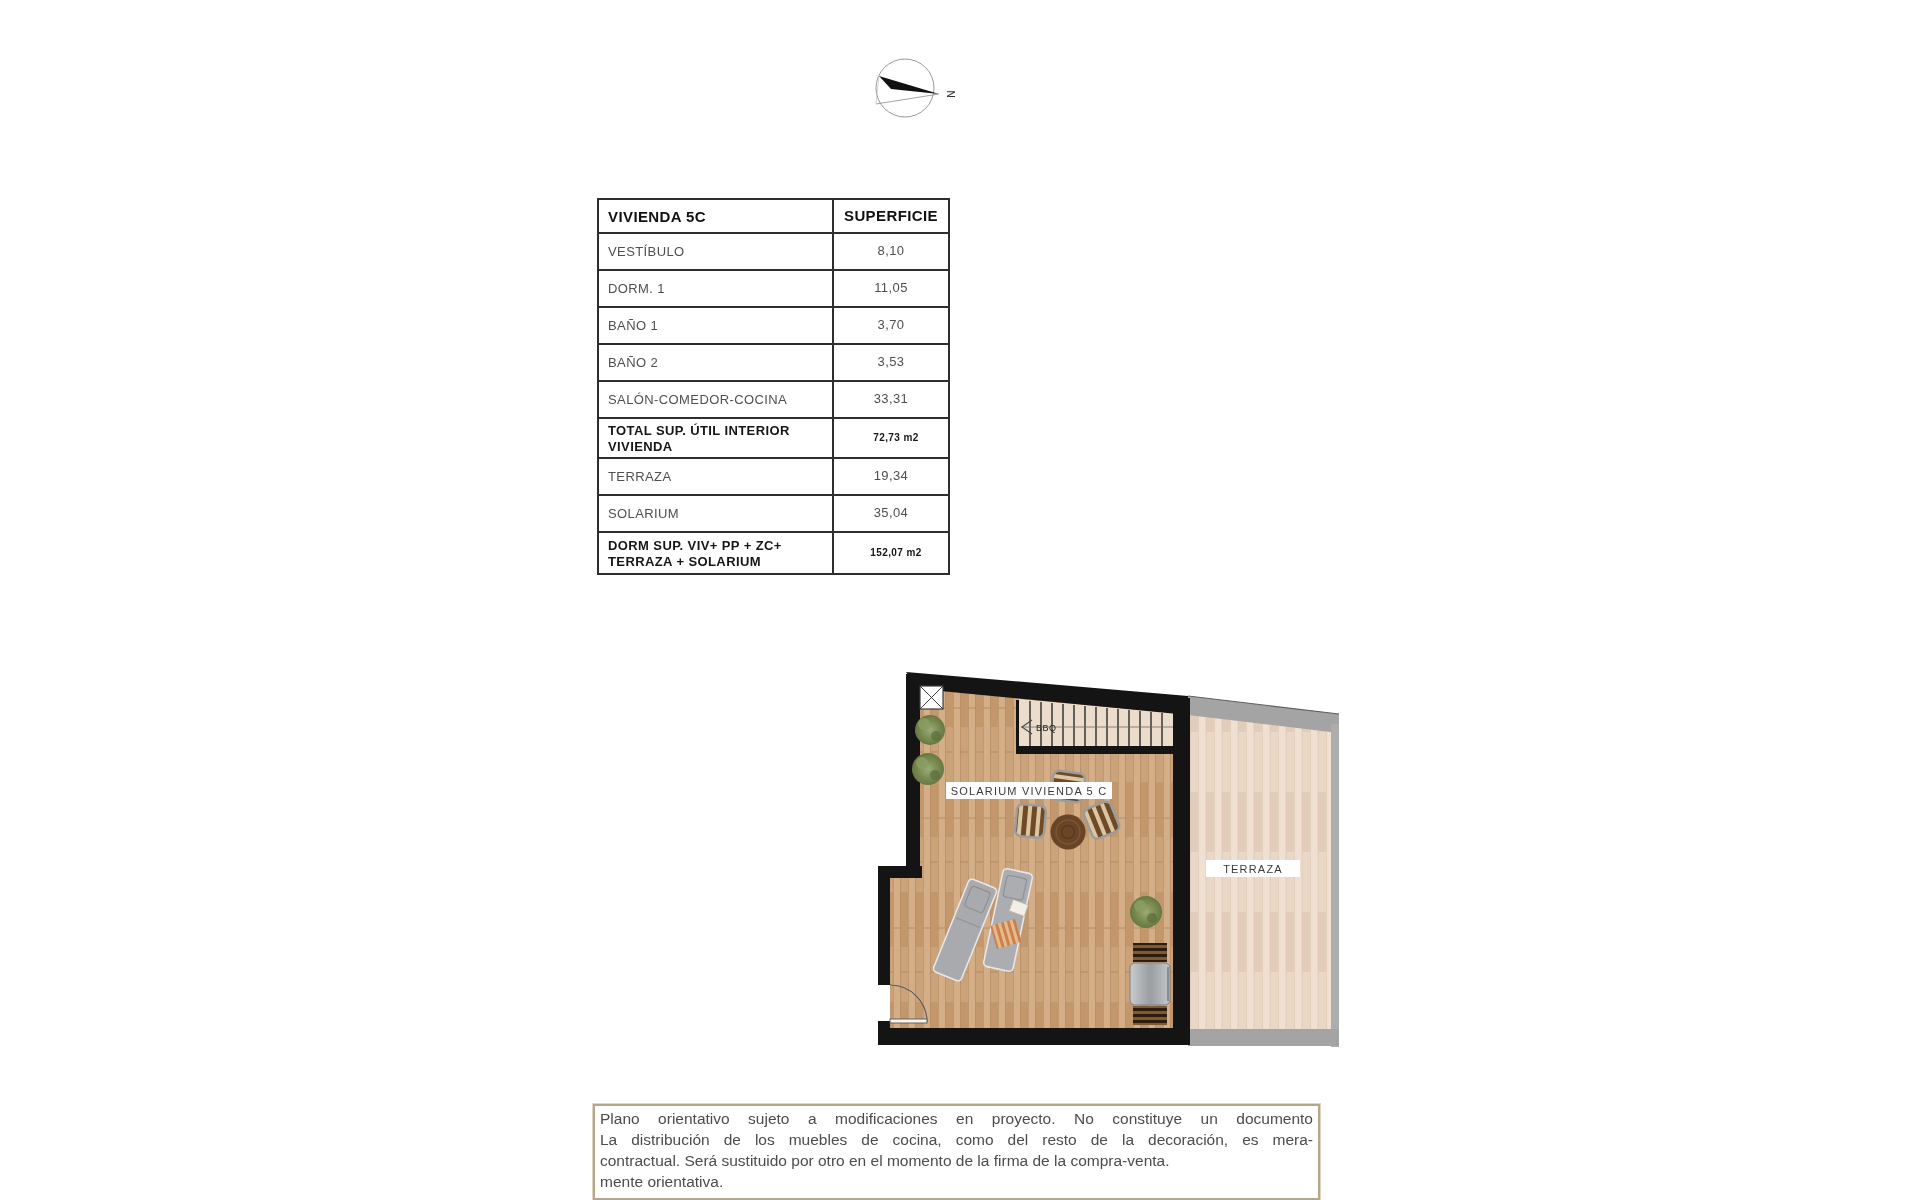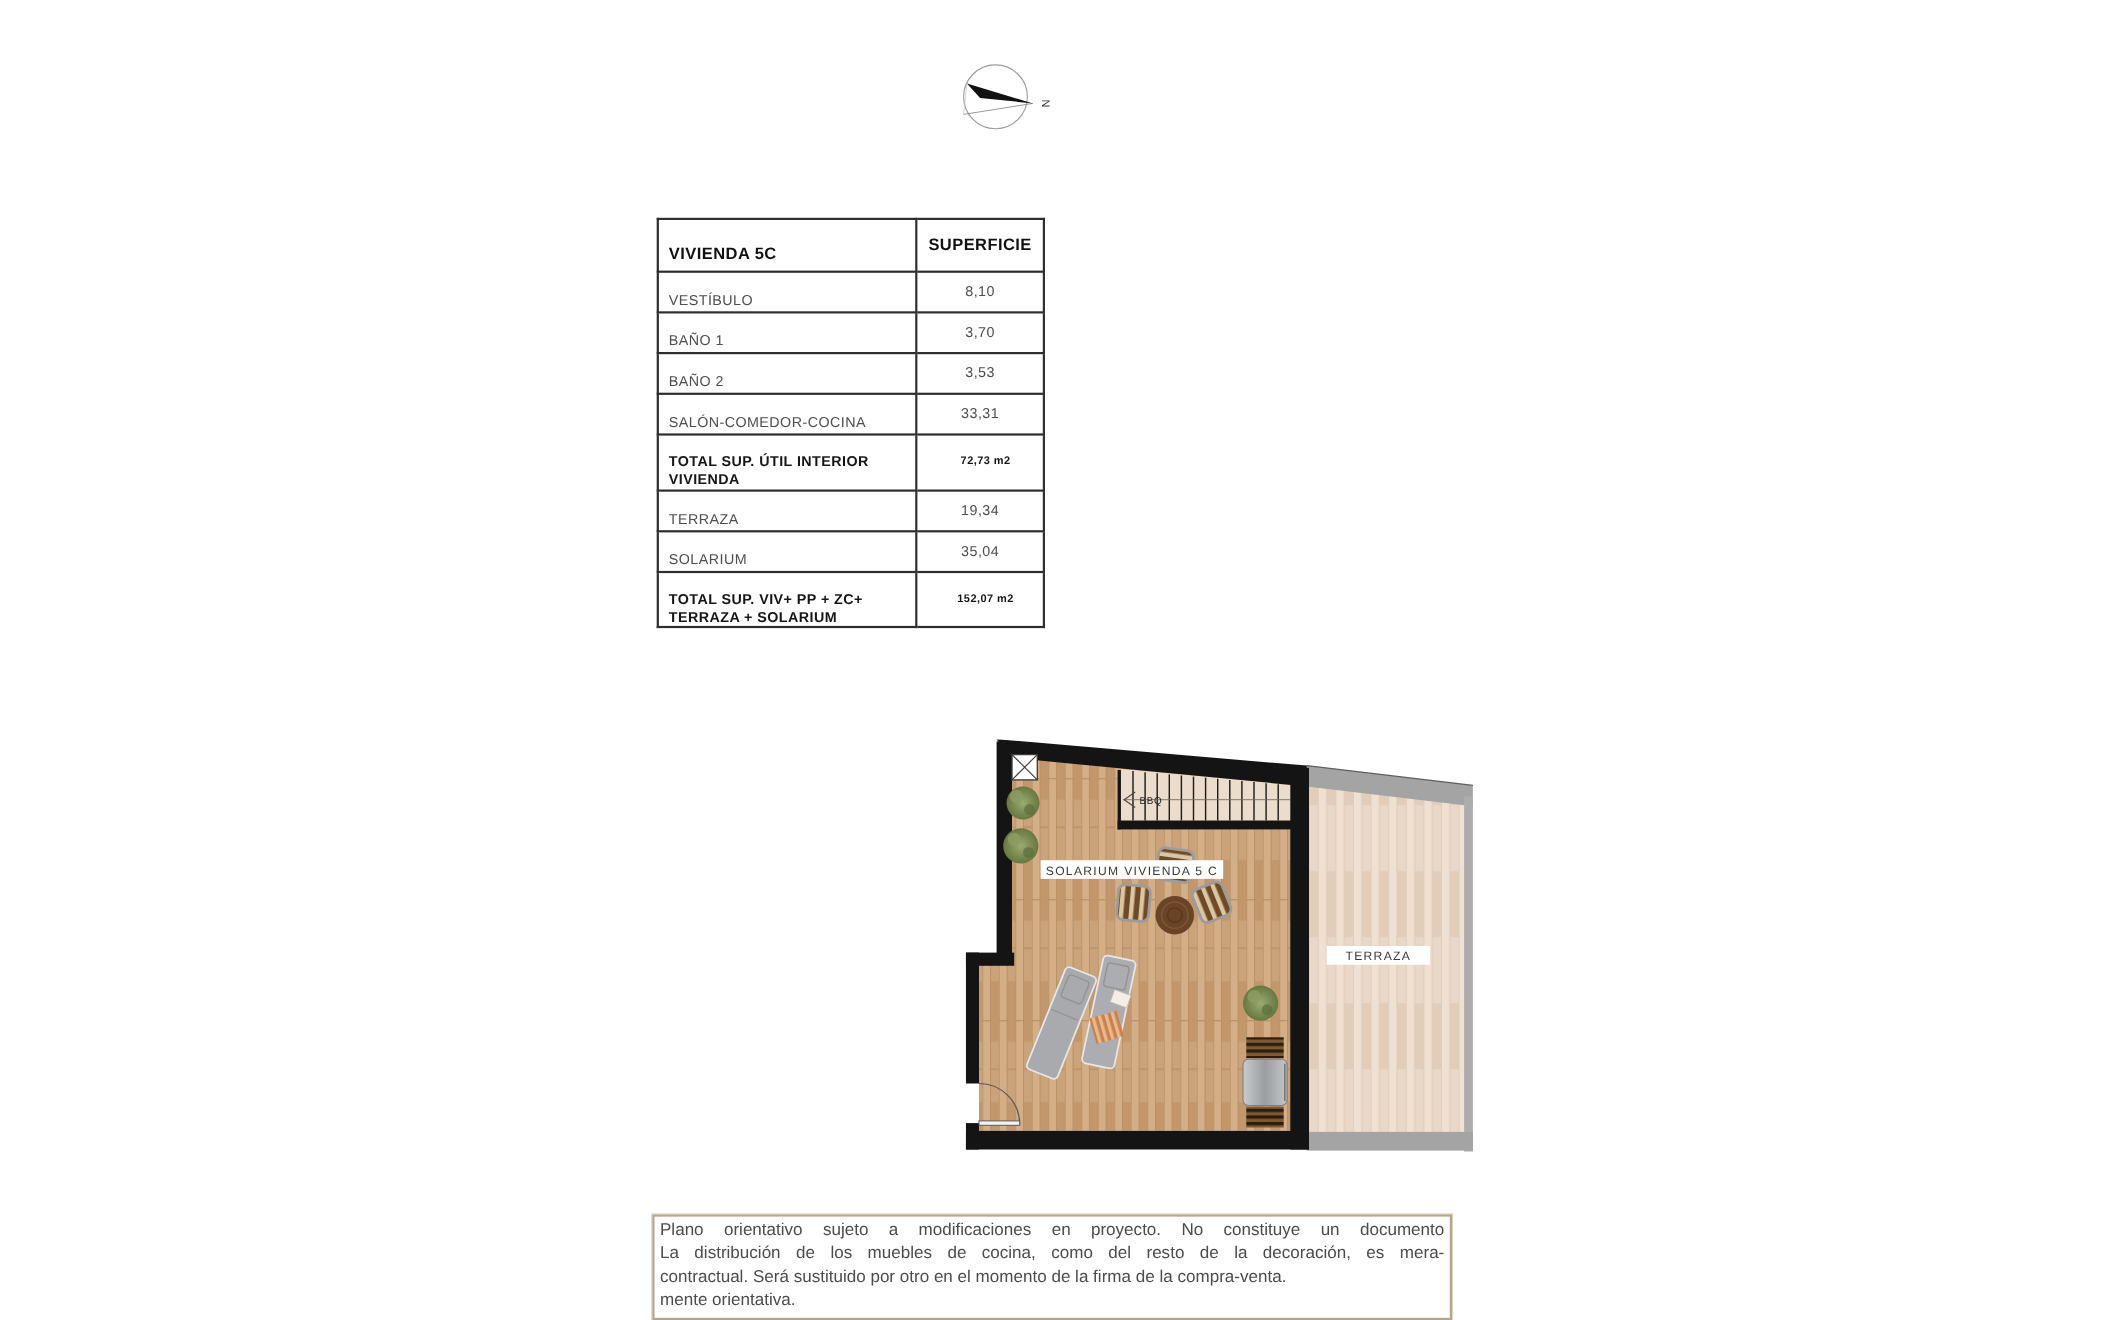--- a/index.html
+++ b/index.html
@@ -4,21 +4,21 @@
 <style>
   html,body{margin:0;padding:0;background:#ffffff;}
   .page{position:relative;width:1920px;height:1200px;background:#ffffff;overflow:hidden;
         font-family:"Liberation Sans", sans-serif;}
 
   
   .compass{position:absolute;left:866px;top:50px;}
 
   
   .area-table{position:absolute;left:597px;top:198px;border-collapse:collapse;table-layout:fixed;}
-  .area-table td,.area-table th{border:2px solid #2e2e2e;padding:16px 0 0 9px;text-align:left;
+  .area-table td,.area-table th{border:2px solid #2e2e2e;padding:2px 0 0 9px;text-align:left;
         font-size:13px;color:#4f4f4f;letter-spacing:.4px;line-height:1.25;}
   .area-table .c-val{width:100px;text-align:center;padding:0 2px;}
   .area-table .c-lab{width:224px;}
   .area-table th{font-size:15px;font-weight:bold;color:#111;height:30px;}
   .r-s{height:37px;}
   .r-b{height:40px;}
   .r-b td{font-weight:bold;color:#161616;font-size:13px;}
   .r-b td.c-val{font-size:10px;padding-left:12px;}
   .r-last{height:42px;}
 
@@ -50,20 +50,24 @@
     <tbody>
         <tr>
       <th class="c-lab">VIVIENDA 5C</th>
       <th class="c-val">SUPERFICIE</th>
     </tr>
     <tr class="r-s">
       <td class="c-lab">VESTÍBULO</td>
       <td class="c-val">8,10</td>
     </tr>
     <tr class="r-s">
+      <td class="c-lab">DORM. 1</td>
+      <td class="c-val">11,05</td>
+    </tr>
+    <tr class="r-s">
       <td class="c-lab">BAÑO 1</td>
       <td class="c-val">3,70</td>
     </tr>
     <tr class="r-s">
       <td class="c-lab">BAÑO 2</td>
       <td class="c-val">3,53</td>
     </tr>
     <tr class="r-s">
       <td class="c-lab">SALÓN-COMEDOR-COCINA</td>
       <td class="c-val">33,31</td>
@@ -74,21 +78,21 @@
     </tr>
     <tr class="r-s">
       <td class="c-lab">TERRAZA</td>
       <td class="c-val">19,34</td>
     </tr>
     <tr class="r-s">
       <td class="c-lab">SOLARIUM</td>
       <td class="c-val">35,04</td>
     </tr>
     <tr class="r-b r-last">
-      <td class="c-lab">TOTAL SUP. VIV+ PP + ZC+ TERRAZA + SOLARIUM</td>
+      <td class="c-lab">DORM SUP. VIV+ PP + ZC+ TERRAZA + SOLARIUM</td>
       <td class="c-val">152,07 m2</td>
     </tr>
   </tbody>
     </table>
 
   <svg class="plan" width="467" height="375" viewBox="0 0 467 375">
     <defs>
       <pattern id="woodS" width="15" height="110" patternUnits="userSpaceOnUse">
         <rect width="15" height="110" fill="#cba37b"></rect>
         <rect width="7.5" height="110" fill="#d4ae86"></rect>

